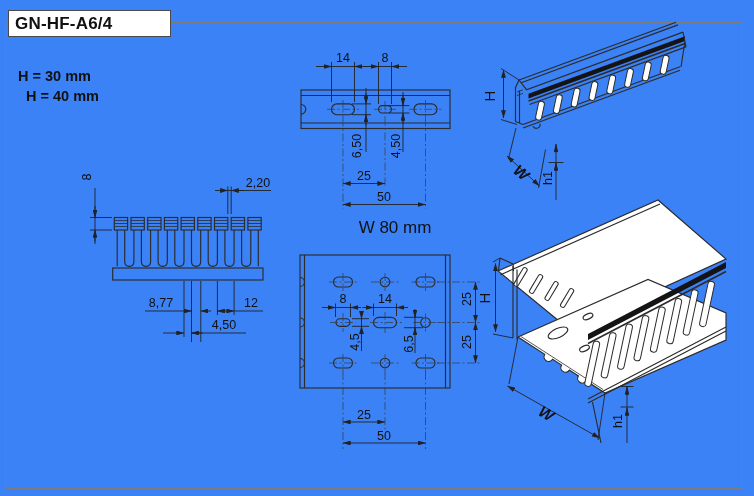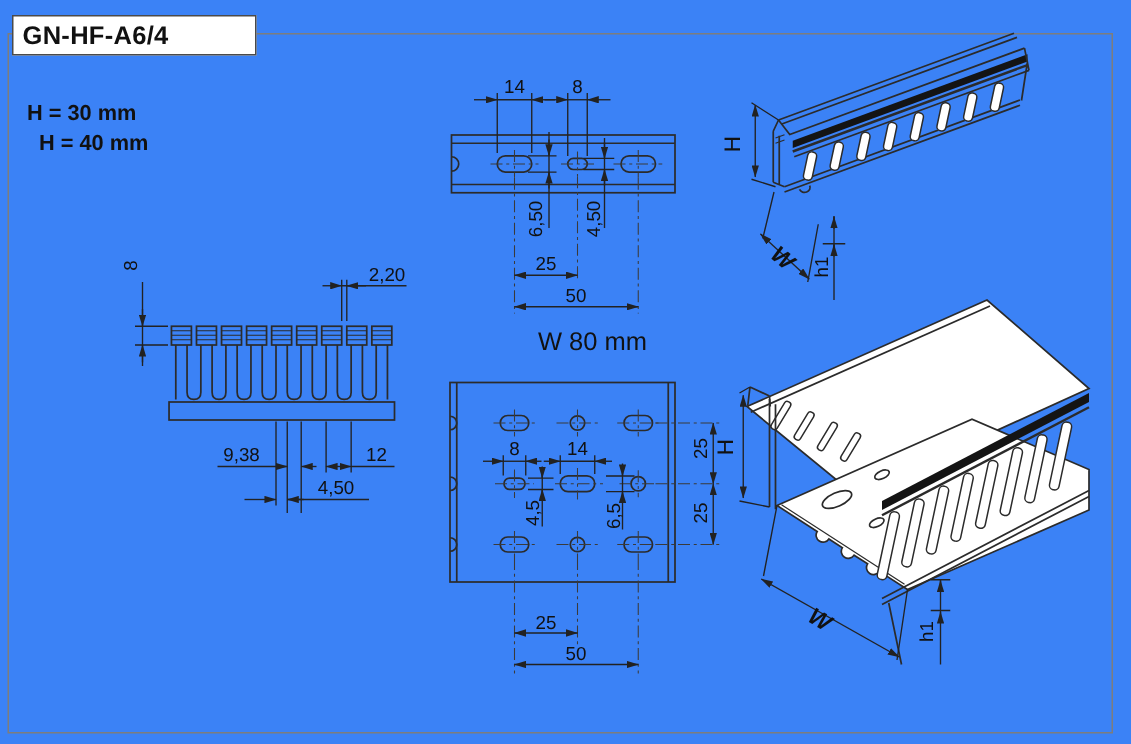--- a/index.html
+++ b/index.html
@@ -39,21 +39,21 @@
 
   <div class="lbl" style="left:343px;top:58px;">14</div>
   <div class="lbl" style="left:385px;top:58px;">8</div>
   <div class="lbl rot" style="left:357px;top:146px;">6,50</div>
   <div class="lbl rot" style="left:396px;top:146px;">4,50</div>
   <div class="lbl" style="left:364px;top:176px;">25</div>
   <div class="lbl" style="left:384px;top:197px;">50</div>
 
   <div class="lbl rot" style="left:87px;top:177px;">8</div>
   <div class="lbl" style="left:258px;top:183px;text-align:center;">2,20</div>
-  <div class="lbl" style="left:161px;top:303px;">9,38</div>
+  <div class="lbl" style="left:161px;top:303px;">8,77</div>
   <div class="lbl" style="left:251px;top:303px;">12</div>
   <div class="lbl" style="left:224px;top:325px;">4,50</div>
 
   <div class="lbl" style="left:343px;top:299px;">8</div>
   <div class="lbl" style="left:385px;top:299px;">14</div>
   <div class="lbl rot" style="left:355px;top:342px;">4,5</div>
   <div class="lbl rot" style="left:409px;top:344px;">6,5</div>
   <div class="lbl rot" style="left:467px;top:299px;">25</div>
   <div class="lbl rot" style="left:467px;top:342px;">25</div>
   <div class="lbl" style="left:364px;top:415px;">25</div>

